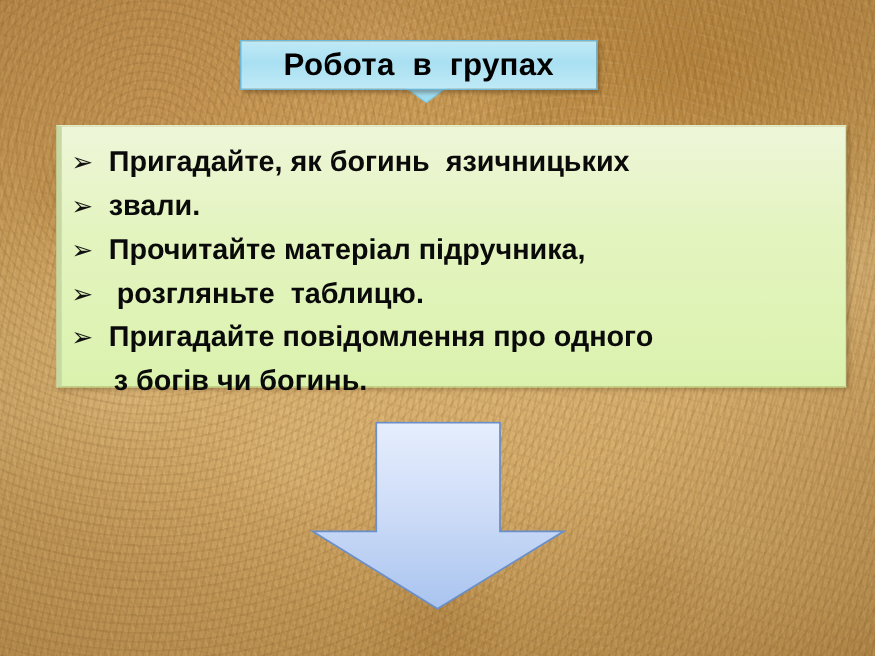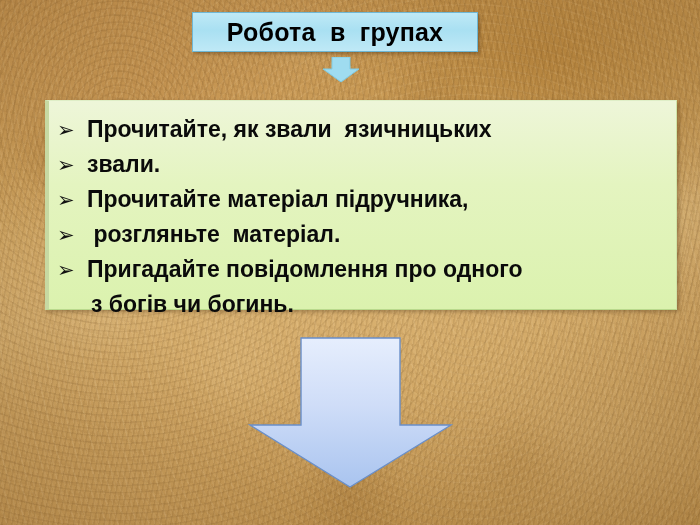--- a/index.html
+++ b/index.html
@@ -62,21 +62,21 @@
       repeating-radial-gradient(circle at 67% 61%, rgba(250,230,190,.45) 0, rgba(250,230,190,.45) 1px, rgba(250,230,190,0) 2px, rgba(250,230,190,0) 9px);
   }
   .bg-vignette {
     background: radial-gradient(ellipse 80% 78% at 50% 46%, rgba(0,0,0,0) 40%, rgba(90,56,18,.22) 100%);
   }
 
   
   #title-box {
     position: absolute;
     left: 192px;
-    top: 12px;
+    top: 32px;
     width: 286px;
     height: 40px;
     box-sizing: border-box;
     background: linear-gradient(180deg, #bfe9f6 0%, #a9e0f2 45%, #bfe9f6 100%);
     border: 1px solid #6fb7d4;
     display: flex;
     align-items: center;
     justify-content: center;
     box-shadow: 2px 2px 3px rgba(60,38,12,.35);
     z-index: 4;
@@ -166,36 +166,36 @@
   </div>
 
   <svg id="title-arrow" viewBox="0 0 38 26">
     <polygon points="10,0 28,0 28,12 37,12 19,25 1,12 10,12" fill="#9fdcf0" stroke="#7fcbe4" stroke-width="1"></polygon>
   </svg>
 
   <div id="content-box">
 
     <div class="line">
       <span class="bullet">➢</span>
-      <span class="line-text">Прочитайте, як звали  язичницьких</span>
+      <span class="line-text">Пригадайте, як богинь  язичницьких</span>
     </div>
 
     <div class="line">
       <span class="bullet">➢</span>
       <span class="line-text">звали.</span>
     </div>
 
     <div class="line">
       <span class="bullet">➢</span>
       <span class="line-text">Прочитайте матеріал підручника,</span>
     </div>
 
     <div class="line">
       <span class="bullet">➢</span>
-      <span class="line-text"> розгляньте  матеріал.</span>
+      <span class="line-text"> розгляньте  таблицю.</span>
     </div>
 
     <div class="line">
       <span class="bullet">➢</span>
       <span class="line-text">Пригадайте повідомлення про одного</span>
     </div>
 
     <div class="line nobullet">
       <span class="bullet hidden"></span>
       <span class="line-text">з богів чи богинь.</span>

